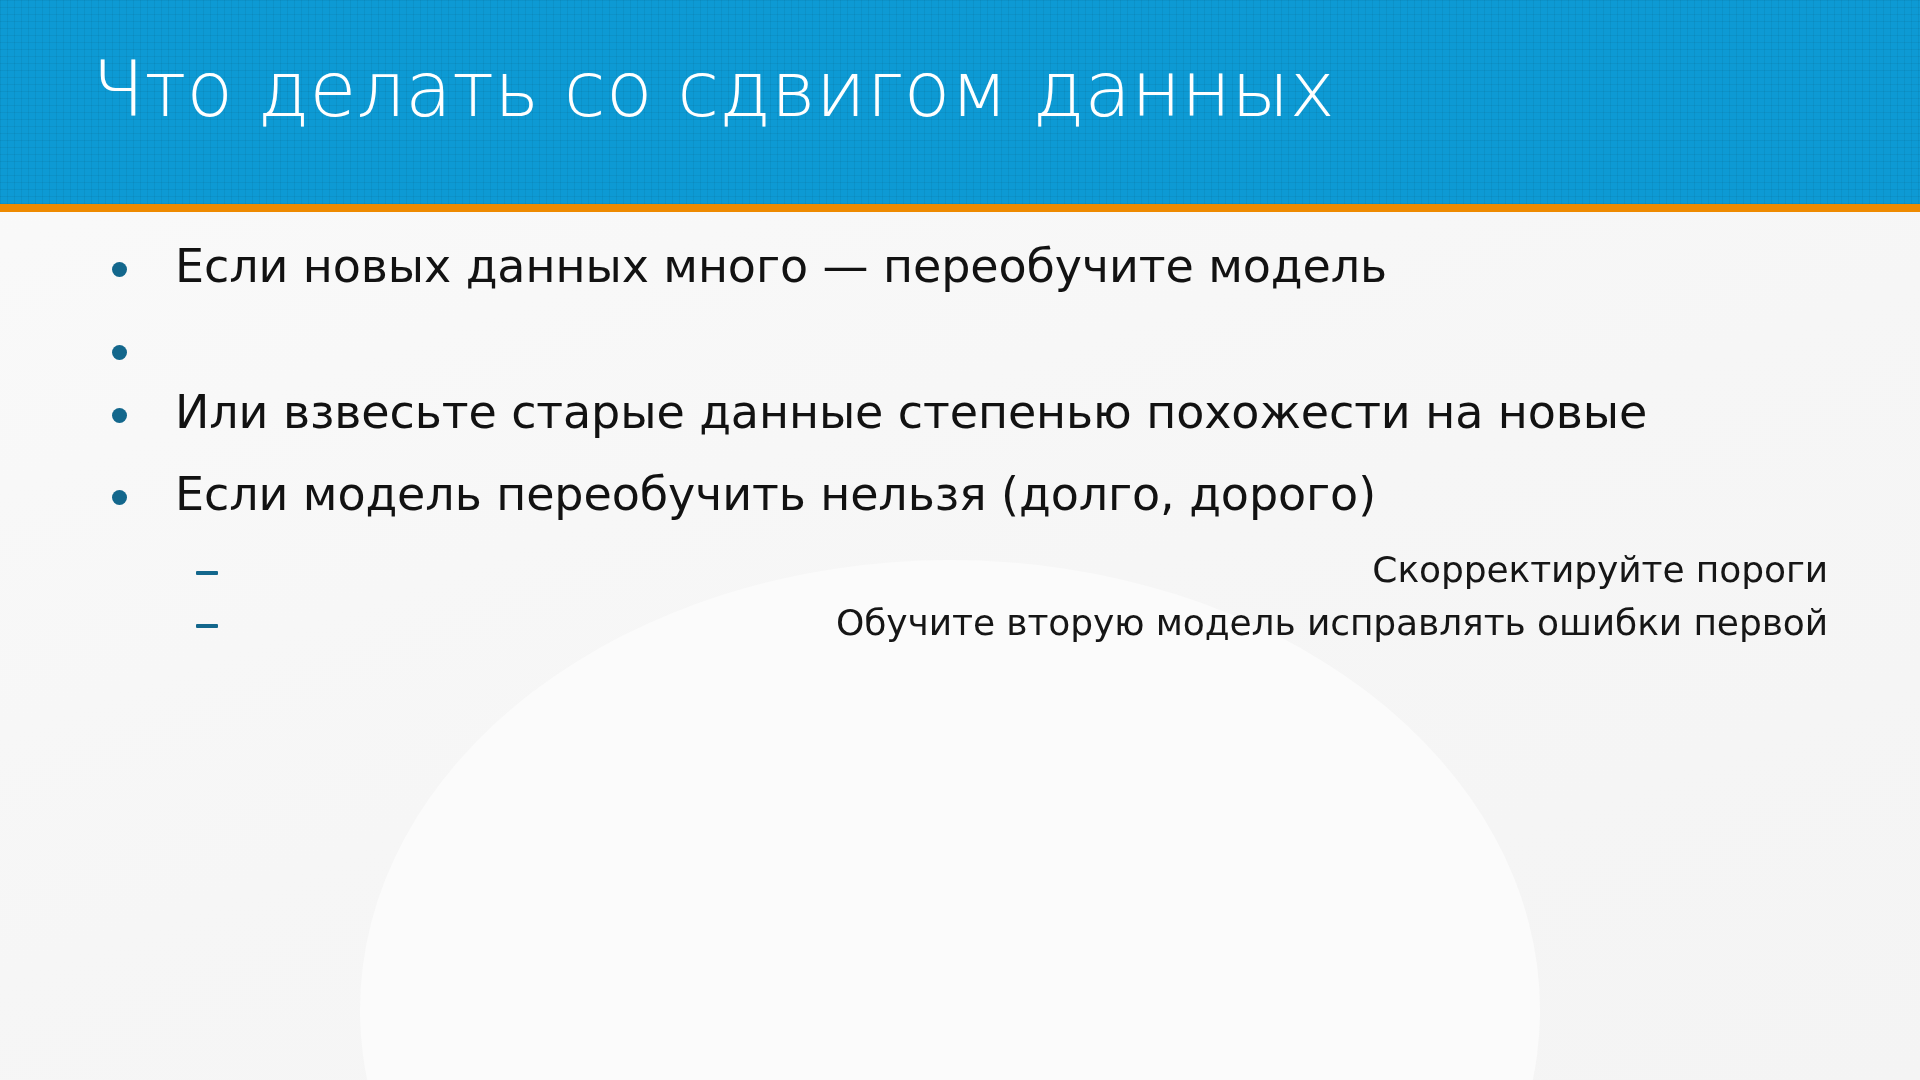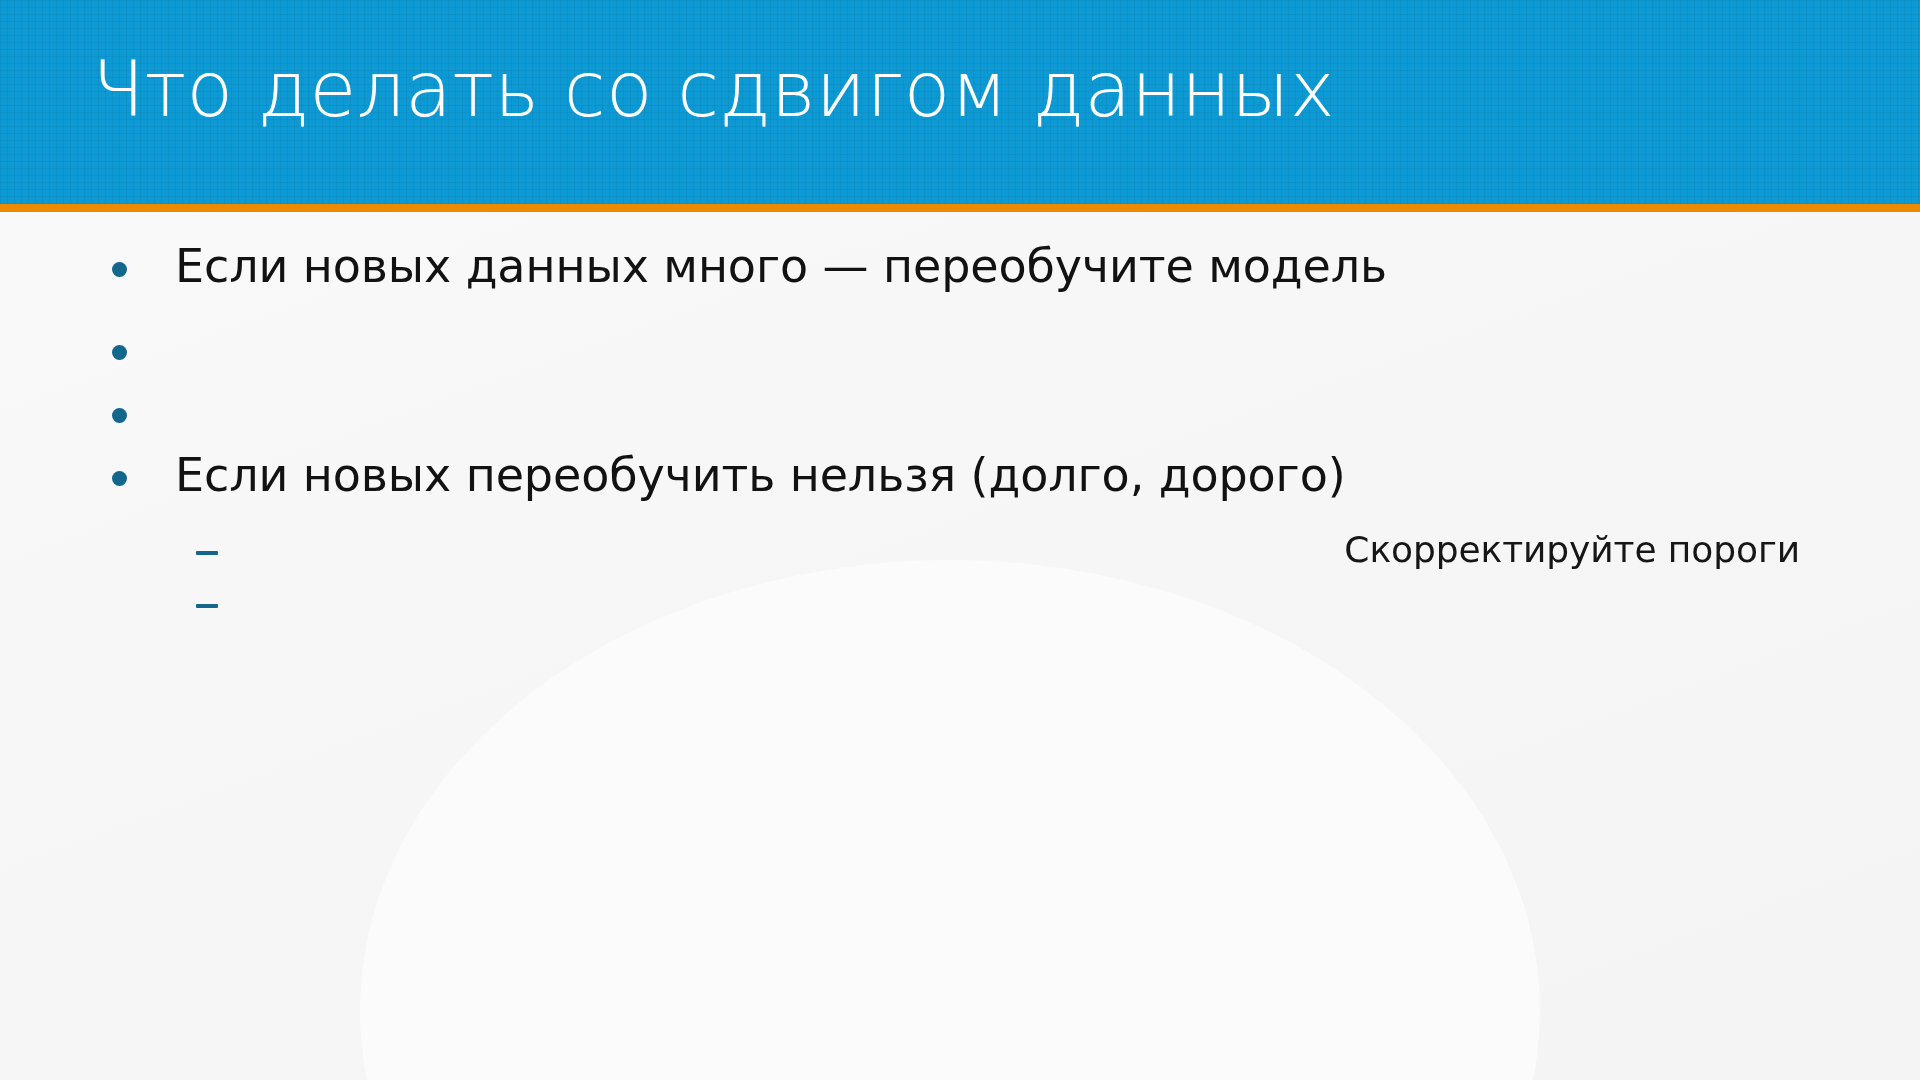--- a/index.html
+++ b/index.html
@@ -89,21 +89,21 @@
     top: 212px;
     width: 1920px;
     height: 868px;
   }
 
   .bullet-row {
     position: relative;
     display: flex;
     align-items: flex-start;
     padding-left: 112px;
-    padding-right: 120px;
+    padding-right: 92px;
   }
 
   .bullet-marker {
     flex: 0 0 auto;
     width: 63px;
     display: flex;
     align-items: flex-start;
     justify-content: flex-start;
     padding-top: 26px;
   }
@@ -188,38 +188,40 @@
       <div class="bullet-row lvl1">
         <div class="bullet-marker">
           <span class="dot"></span>
         </div>
       </div>
 
       <div class="bullet-row lvl1">
         <div class="bullet-marker">
           <span class="dot"></span>
         </div>
-      </div>
-
-      <div class="bullet-row lvl1">
-        <div class="bullet-marker">
-          <span class="dot"></span>
-        </div>
-        <div class="bullet-text">Если новых переобучить нельзя (долго, дорого)</div>
+        <div class="bullet-text">Или взвесьте старые данные степенью похожести на новые</div>
+      </div>
+
+      <div class="bullet-row lvl1">
+        <div class="bullet-marker">
+          <span class="dot"></span>
+        </div>
+        <div class="bullet-text">Если модель переобучить нельзя (долго, дорого)</div>
       </div>
 
       <div class="bullet-row lvl2">
         <div class="bullet-marker">
           <span class="dash"></span>
         </div>
         <div class="bullet-text">Скорректируйте пороги</div>
       </div>
 
       <div class="bullet-row lvl2">
         <div class="bullet-marker">
           <span class="dash"></span>
         </div>
+        <div class="bullet-text">Обучите вторую модель исправлять ошибки первой</div>
       </div>
 
     </div>
   </div>
 
 </div>
 
 </body></html>

